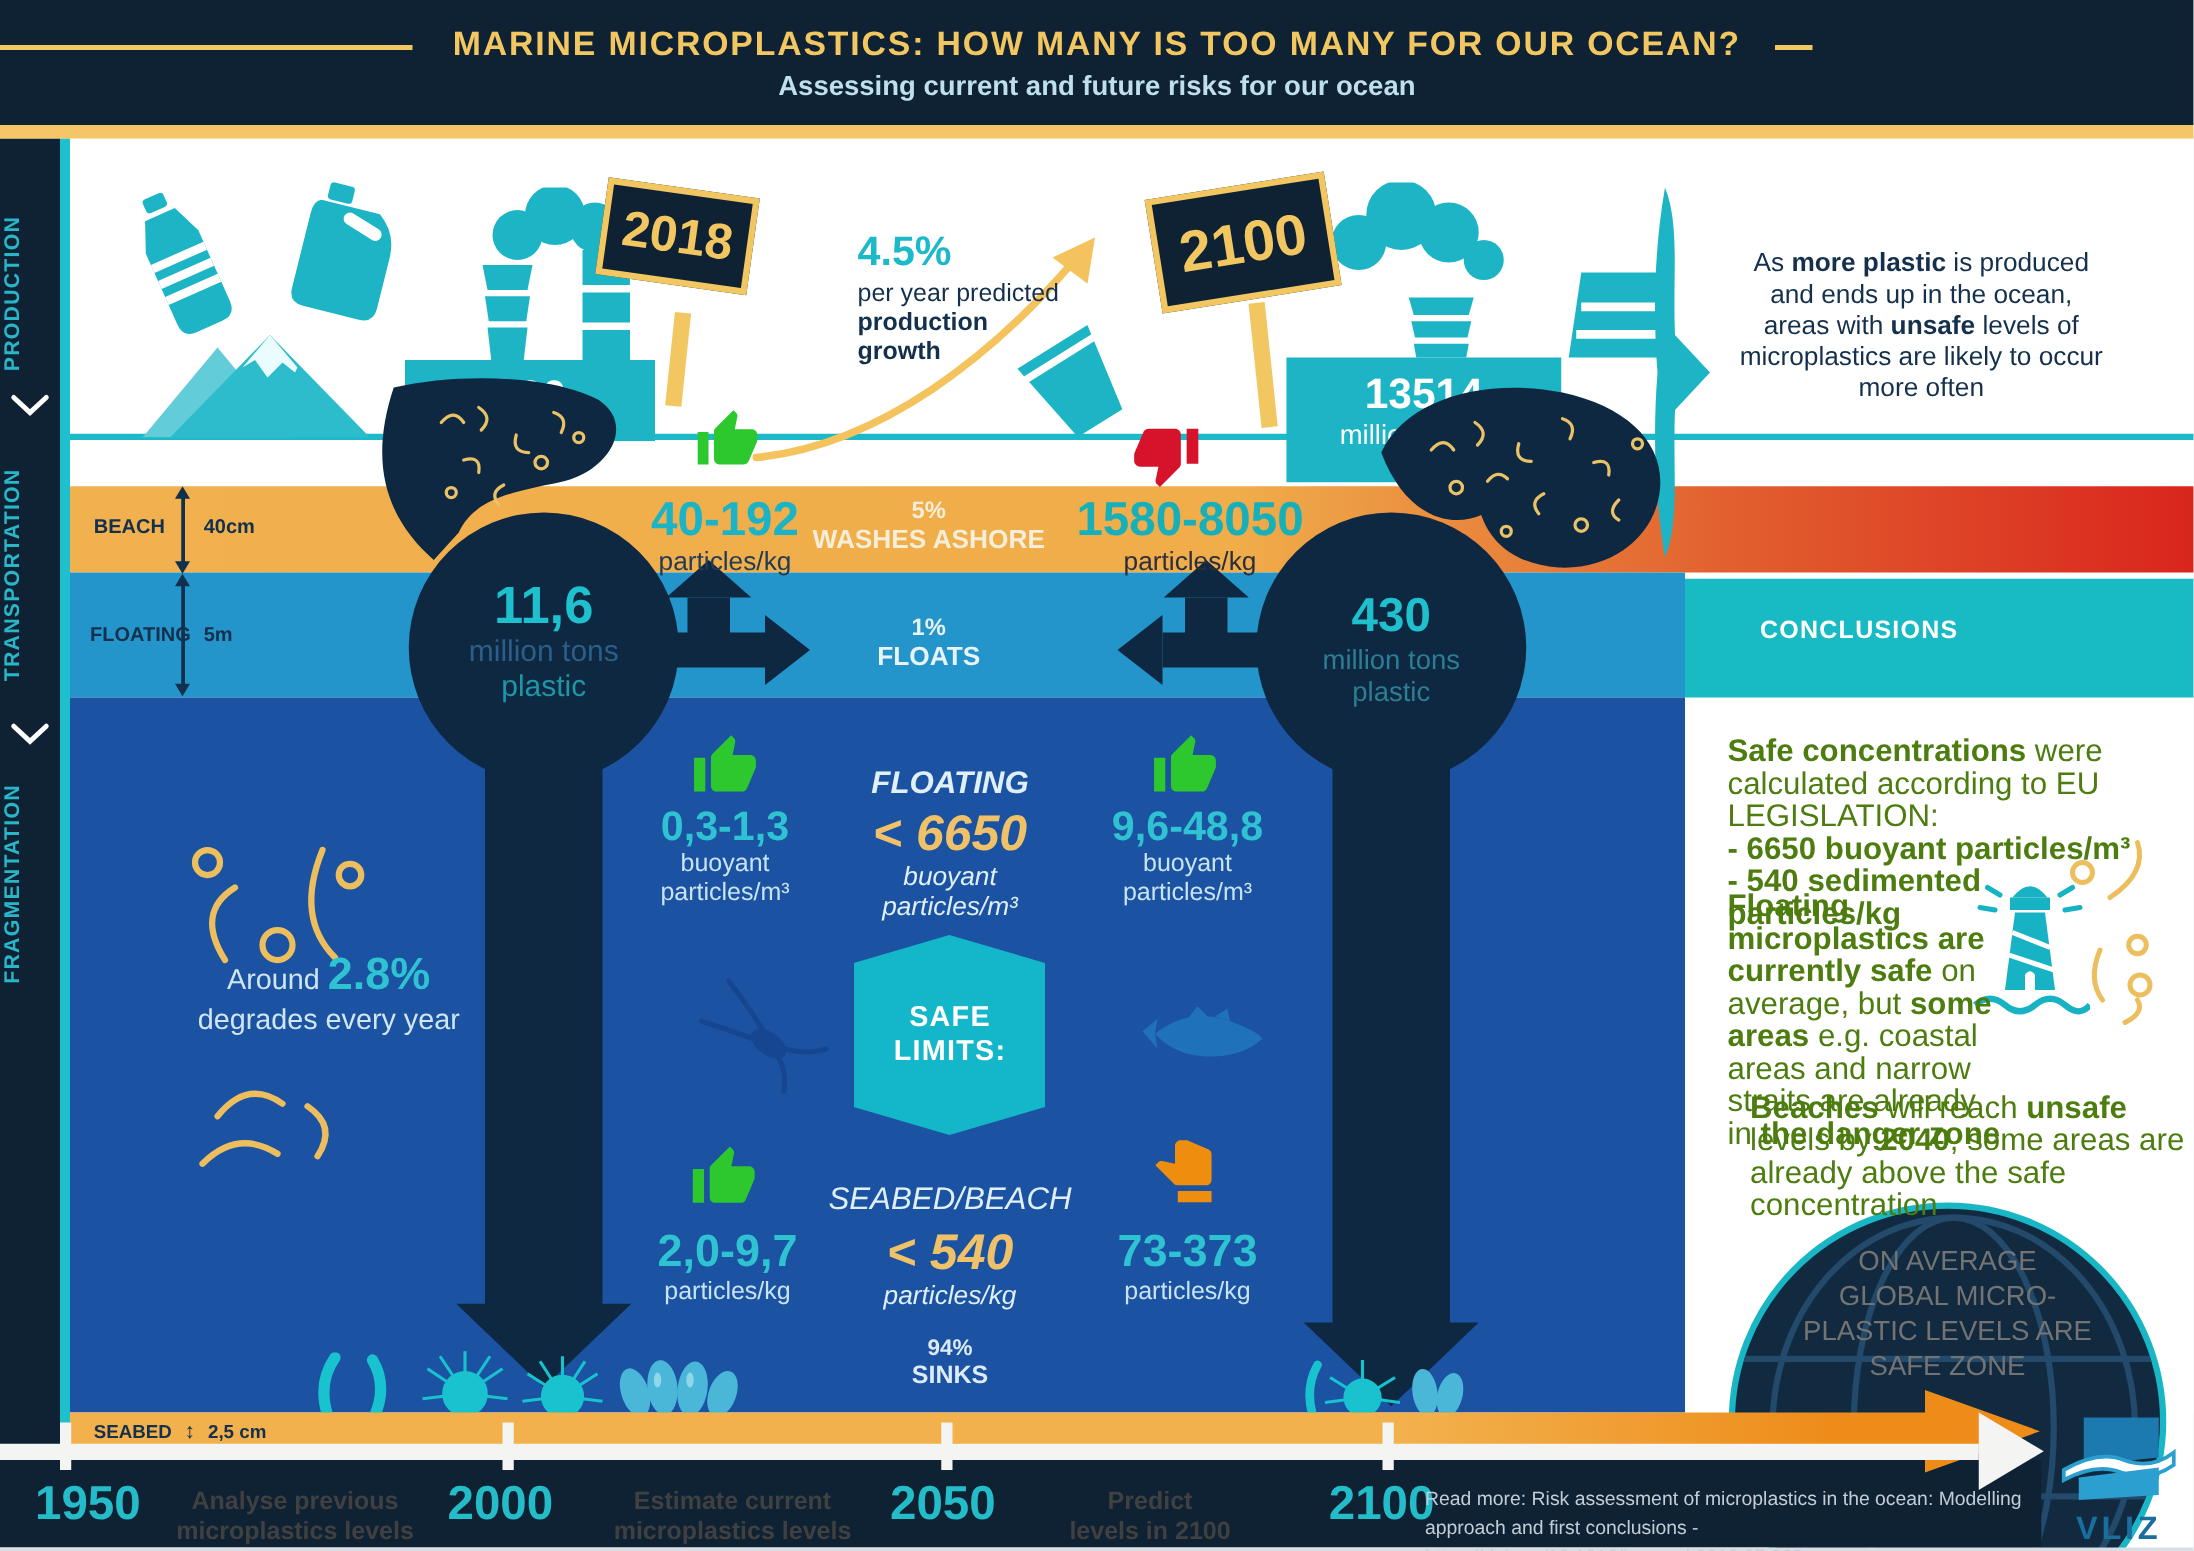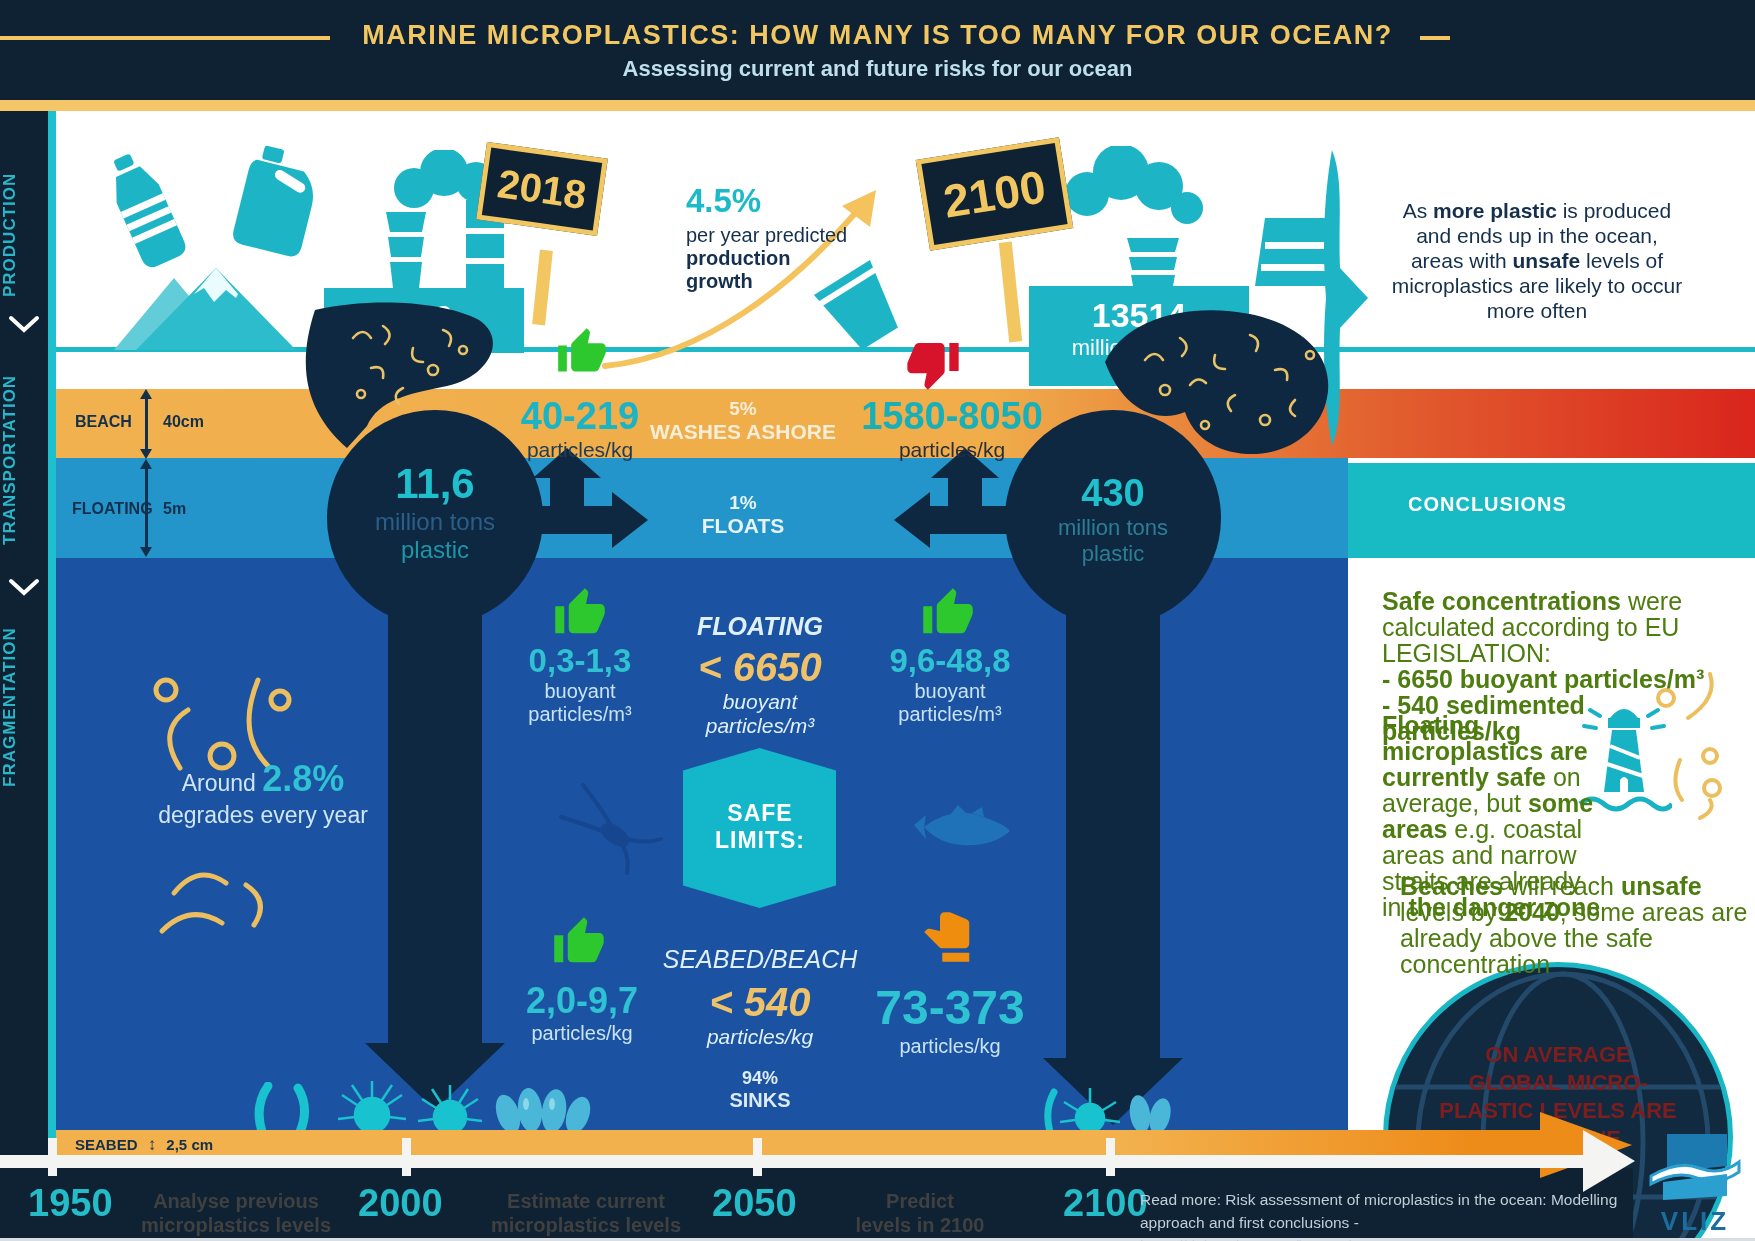--- a/index.html
+++ b/index.html
@@ -56,21 +56,21 @@
   .seabedband{left:56px;top:1130px;width:1484px;height:26px;z-index:5;
      background:linear-gradient(90deg,#f2b14d 0%,#f2b14d 72%,#ee8c1a 95%);}
   .orangehead{left:1540px;top:1112px;z-index:5;border-top:33px solid transparent;border-bottom:33px solid transparent;border-left:92px solid #ee8c1a;}
   .whitebar{left:0;top:1155px;width:1583px;height:13px;background:#f4f4f2;z-index:6;}
   .whitehead{left:1583px;top:1130px;z-index:6;border-top:31px solid transparent;border-bottom:31px solid transparent;border-left:52px solid #f4f4f2;}
   .tick{position:absolute;top:1138px;width:9px;height:38px;background:#f4f4f2;z-index:7;}
   .year{position:absolute;top:1182px;color:#25bcc9;font-size:38px;font-weight:bold;z-index:7;}
   .tl-label{position:absolute;top:1189px;color:#404040;font-size:20px;font-weight:bold;line-height:24px;text-align:center;transform:translateX(-50%);z-index:7;}
   .readmore{left:1140px;top:1188px;width:480px;color:#c3cdd8;font-size:15.5px;line-height:23px;z-index:7;}
   .concl-body{color:#4d7c0f;font-size:25px;line-height:26px;z-index:4;}
-  .globe-text{left:1383px;top:1041px;width:350px;text-align:center;color:#7f1d1d;font-size:22px;font-weight:bold;line-height:28px;z-index:3;}
+  .globe-text{left:1383px;top:995px;width:350px;text-align:center;color:#737373;font-size:22px;font-weight:normal;line-height:28px;z-index:3;}
   .thumb{position:absolute;z-index:4;}
   .sign{position:absolute;background:#0e2233;border:5px solid #f2c761;z-index:3;
         display:flex;align-items:center;justify-content:center;color:#f2c761;font-weight:bold;font-size:40px;}
   .pole{position:absolute;width:13px;background:#f2c761;z-index:2;}
 </style>
 </head>
 <body>
 
 <div id="stage">
 
@@ -217,21 +217,21 @@
   </svg>
 
   <div class="abs depth-label" style="left:75px;top:413px;">BEACH</div>
   <div class="varrow" style="left:145px;top:398px;height:52px;"></div>
   <div class="abs depth-label" style="left:163px;top:413px;">40cm</div>
 
   <svg class="thumb" style="left:556px;top:326px;" width="52" height="52" viewBox="0 0 24 24">
     <path fill="#2dc72e" d="M1 21h4V9H1v12zm22-11c0-1.1-.9-2-2-2h-6.31l.95-4.57.03-.32c0-.41-.17-.79-.44-1.06L14.17 1 7.59 7.59C7.22 7.95 7 8.45 7 9v10c0 1.1.9 2 2 2h9c.83 0 1.54-.5 1.84-1.22l3.02-7.05c.09-.23.14-.47.14-.72v-2z"></path>
   </svg>
   <div class="abs ctr" style="left:580px;top:395px;z-index:4;">
-    <div class="val-teal" style="font-size:38px;">40-219</div>
+    <div class="val-teal" style="font-size:38px;">40-192</div>
     <div class="unit-navy">particles/kg</div>
   </div>
   <div class="abs ctr" style="left:743px;top:398px;z-index:4;">
     <div class="band-light" style="font-size:19px;">5%</div>
     <div class="band-light" style="font-size:21px;">WASHES ASHORE</div>
   </div>
   <svg class="thumb" style="left:905px;top:336px;transform:rotate(180deg);" width="56" height="56" viewBox="0 0 24 24">
     <path fill="#d6132b" d="M1 21h4V9H1v12zm22-11c0-1.1-.9-2-2-2h-6.31l.95-4.57.03-.32c0-.41-.17-.79-.44-1.06L14.17 1 7.59 7.59C7.22 7.95 7 8.45 7 9v10c0 1.1.9 2 2 2h9c.83 0 1.54-.5 1.84-1.22l3.02-7.05c.09-.23.14-.47.14-.72v-2z"></path>
   </svg>
   <div class="abs ctr" style="left:952px;top:395px;z-index:4;">
@@ -350,21 +350,21 @@
   </div>
   <div class="abs ctr" style="left:760px;top:945px;z-index:4;">
     <div class="ital" style="font-size:25px;font-weight:normal;color:#dff0fa;">SEABED/BEACH</div>
     <div class="ital" style="font-size:40px;font-weight:bold;color:#efc269;margin-top:6px;">&lt; 540</div>
     <div class="ital" style="font-size:21px;color:#dff0fa;">particles/kg</div>
   </div>
   <svg class="thumb" style="left:922px;top:910px;transform:rotate(-90deg);" width="54" height="54" viewBox="0 0 24 24">
     <path fill="#ef8e0e" d="M1 21h4V9H1v12zm22-11c0-1.1-.9-2-2-2h-6.31l.95-4.57.03-.32c0-.41-.17-.79-.44-1.06L14.17 1 7.59 7.59C7.22 7.95 7 8.45 7 9v10c0 1.1.9 2 2 2h9c.83 0 1.54-.5 1.84-1.22l3.02-7.05c.09-.23.14-.47.14-.72v-2z"></path>
   </svg>
   <div class="abs ctr" style="left:950px;top:980px;z-index:4;">
-    <div style="font-size:48px;font-weight:bold;color:#2ec2d2;">73-373</div>
+    <div style="font-size:36px;font-weight:bold;color:#2ec2d2;">73-373</div>
     <div class="unit-light">particles/kg</div>
   </div>
 
   <div class="abs ctr" style="left:760px;top:1068px;z-index:4;">
     <div style="font-size:18px;font-weight:bold;color:#dcebf5;">94%</div>
     <div style="font-size:20px;font-weight:bold;color:#dcebf5;">SINKS</div>
   </div>
 
   <svg class="abs" style="left:248px;top:1082px;z-index:5;" width="80" height="52" viewBox="0 0 80 52">
     <path d="M14,50 Q6,24 20,4" fill="none" stroke="#19c2cf" stroke-width="9" stroke-linecap="round"></path>

